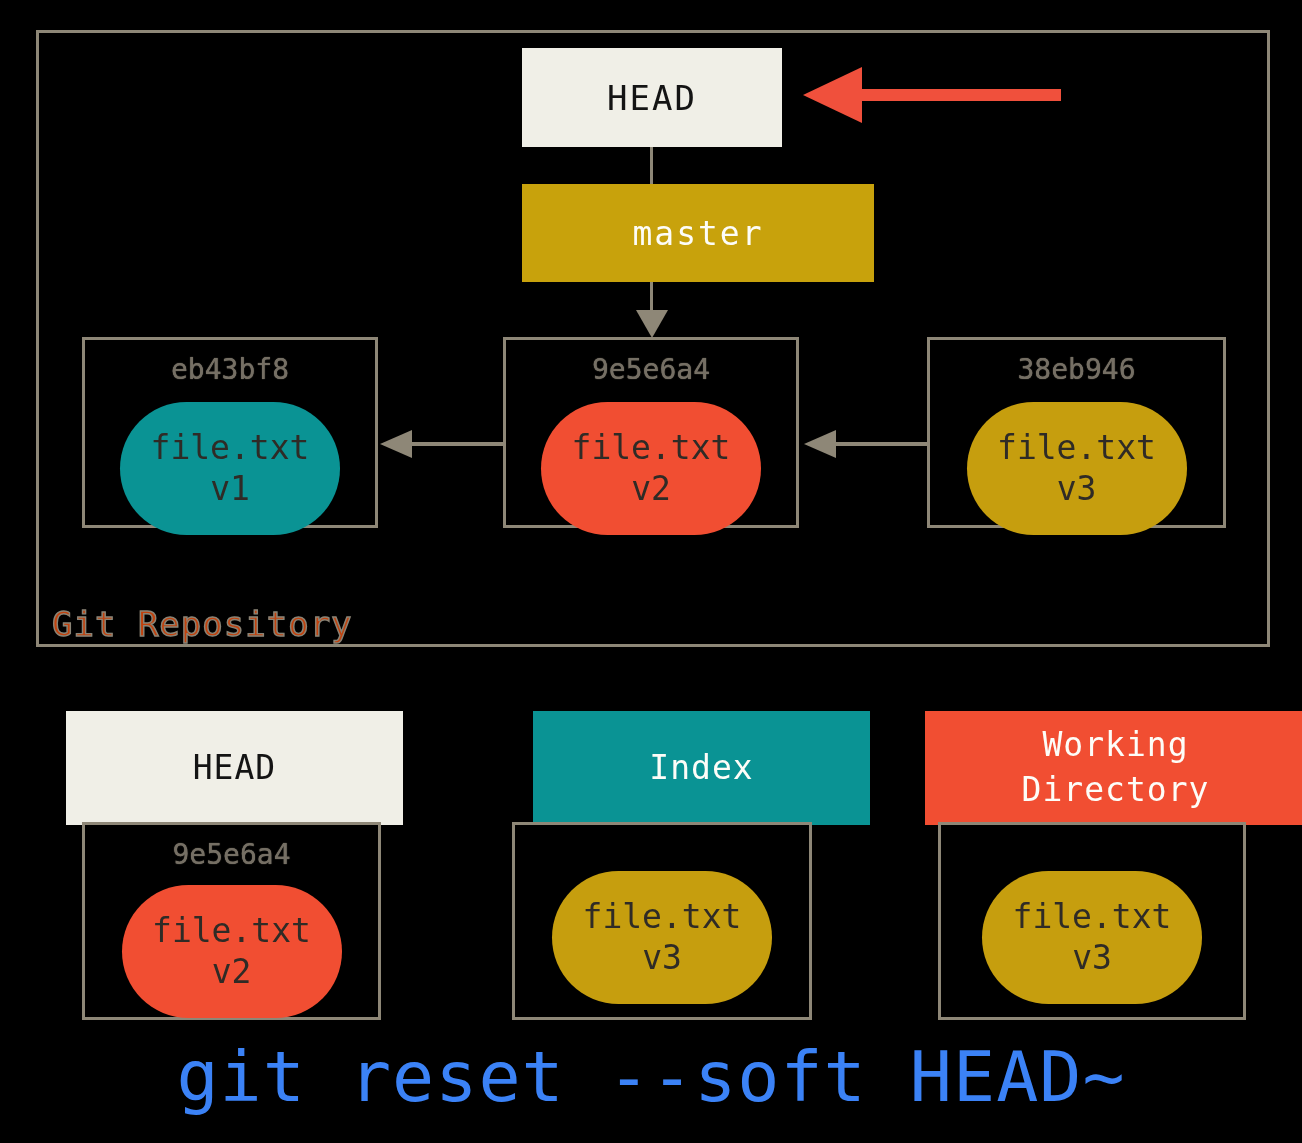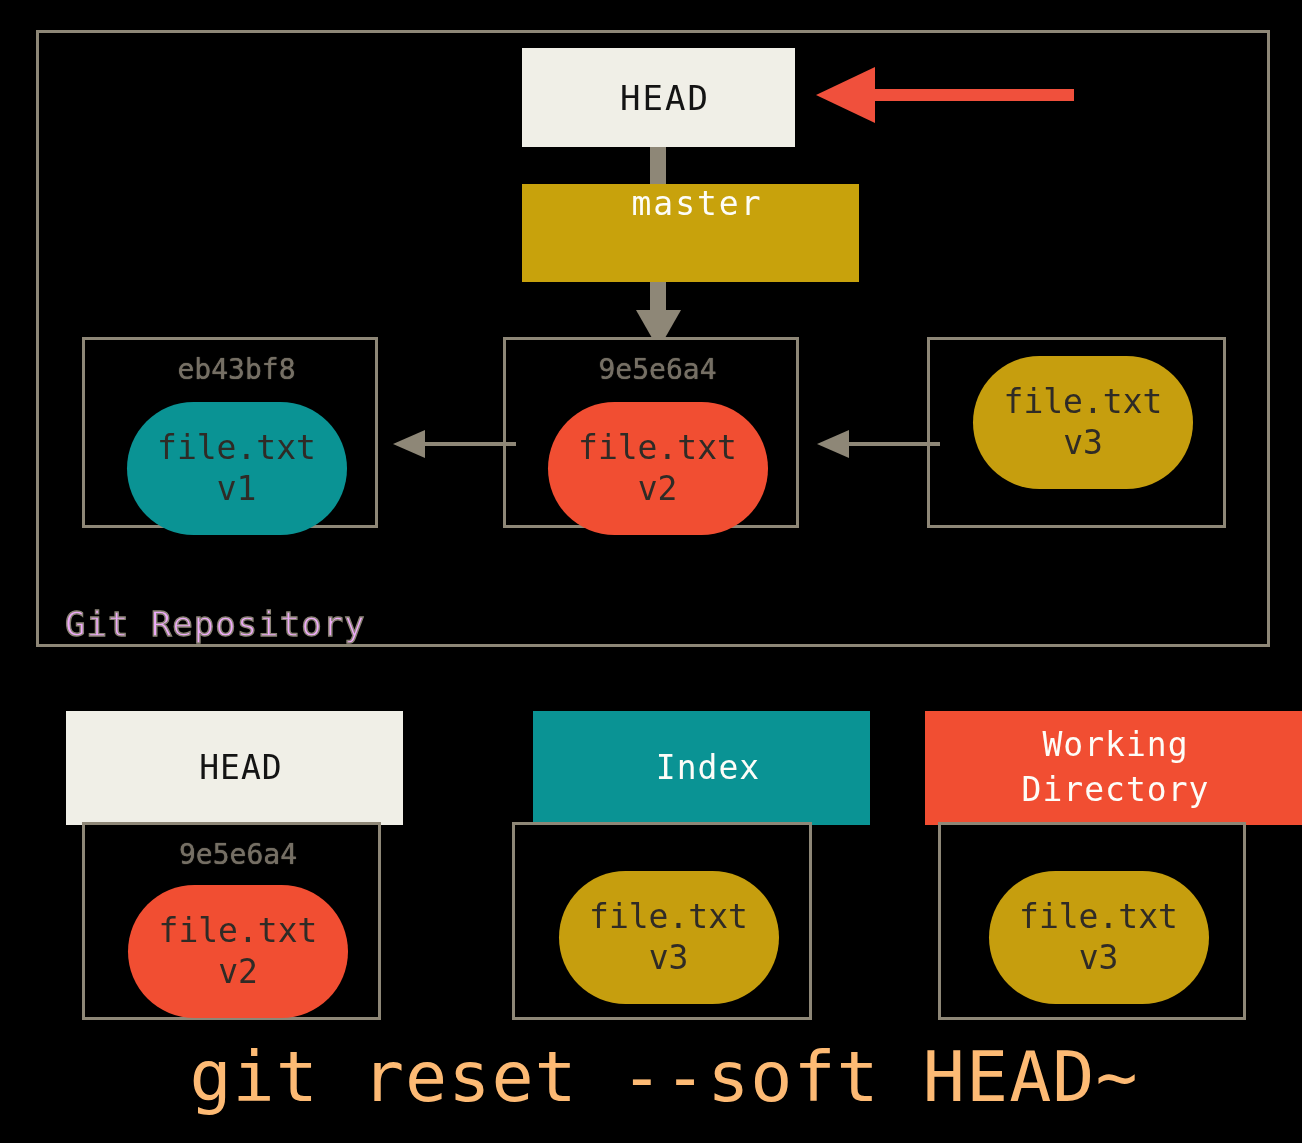--- a/index.html
+++ b/index.html
@@ -1,41 +1,41 @@
 <!DOCTYPE html>
 <html><head>
 <meta charset="utf-8">
 <style>
   html,body{margin:0;padding:0;background:#000;}
   body{
     font-family:"DejaVu Sans Mono","Liberation Mono",monospace;
     width:1302px;height:1143px;position:relative;overflow:hidden;
   }
-  .abs{position:absolute;padding-left:13px;}
+  .abs{position:absolute;}
 
   
   .repo-box{
     left:36px;top:30px;width:1234px;height:617px;
     border:3px solid #8E8777;box-sizing:border-box;background:transparent;
   }
   .repo-label{
     left:52px;top:604px;font-size:34px;line-height:40px;
-    color:#f0abfc;-webkit-text-stroke:1.4px #8a8375;
+    color:#c2410c;-webkit-text-stroke:1.4px #8a8375;
     text-shadow:0 0 1px #8a8375;letter-spacing:1px;
   }
 
   
   .head-ref{
     left:522px;top:48px;width:260px;height:99px;background:#F0EFE7;
     display:flex;align-items:center;justify-content:center;
     font-size:34px;color:#141414;letter-spacing:2px;
   }
   .branch-box{
-    left:522px;top:184px;width:324px;height:98px;background:#C8A20C;
-    display:flex;justify-content:center;
+    left:522px;top:184px;width:352px;height:98px;background:#C8A20C;
+    display:flex;align-items:center;justify-content:center;
     font-size:33px;color:#fdfdf8;letter-spacing:2px;
   }
 
   
   .vline{width:3px;background:#8E8777;}
   .hline{height:4px;background:#8E8777;}
   .tri-down{
     width:0;height:0;border-left:16px solid transparent;
     border-right:16px solid transparent;border-top:28px solid #8E8777;
   }
@@ -80,21 +80,21 @@
   .hdr-red{background:#F14E32;color:#fdfdf8;}
   .tree-box{
     top:822px;height:198px;border:3px solid #8E8777;box-sizing:border-box;
   }
   .tree-box .pill{margin-top:14px;}
   .tree-box.no-hash .pill{margin-top:46px;}
 
   
   .caption{
     left:0;top:1036px;width:1302px;text-align:center;
-    font-size:70px;color:#fdba74;letter-spacing:1px;white-space:nowrap;
+    font-size:70px;color:#3b82f6;letter-spacing:1px;white-space:nowrap;
   }
 </style>
 </head>
 <body>
 
 <div class="abs repo-box"></div>
 <div class="abs repo-label">Git Repository</div>
 
 <div class="abs head-ref">
   <span>HEAD</span>
@@ -121,20 +121,21 @@
 
 <div class="abs commit" style="left:503px;width:296px;">
   <span class="commit-hash">9e5e6a4</span>
   <div class="pill pill-red">
     <span>file.txt</span>
     <span>v2</span>
   </div>
 </div>
 
 <div class="abs commit" style="left:927px;width:299px;">
+  <span class="commit-hash">38eb946</span>
   <div class="pill pill-gold">
     <span>file.txt</span>
     <span>v3</span>
   </div>
 </div>
 
 <div class="abs hline" style="left:412px;top:442px;width:91px;"></div>
 <div class="abs tri-left" style="left:380px;top:430px;"></div>
 <div class="abs hline" style="left:836px;top:442px;width:91px;"></div>
 <div class="abs tri-left" style="left:804px;top:430px;"></div>

